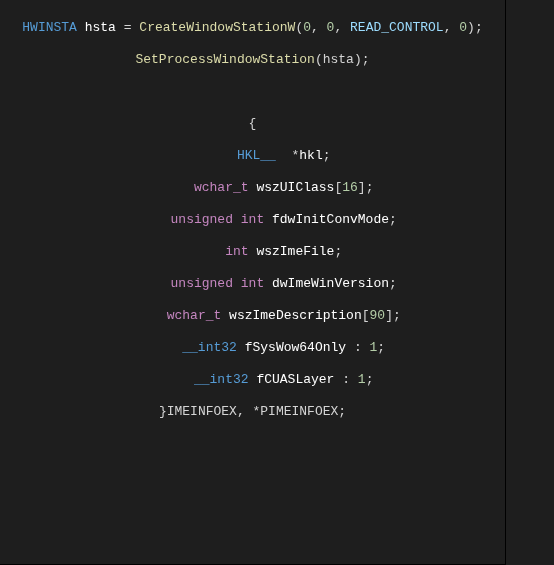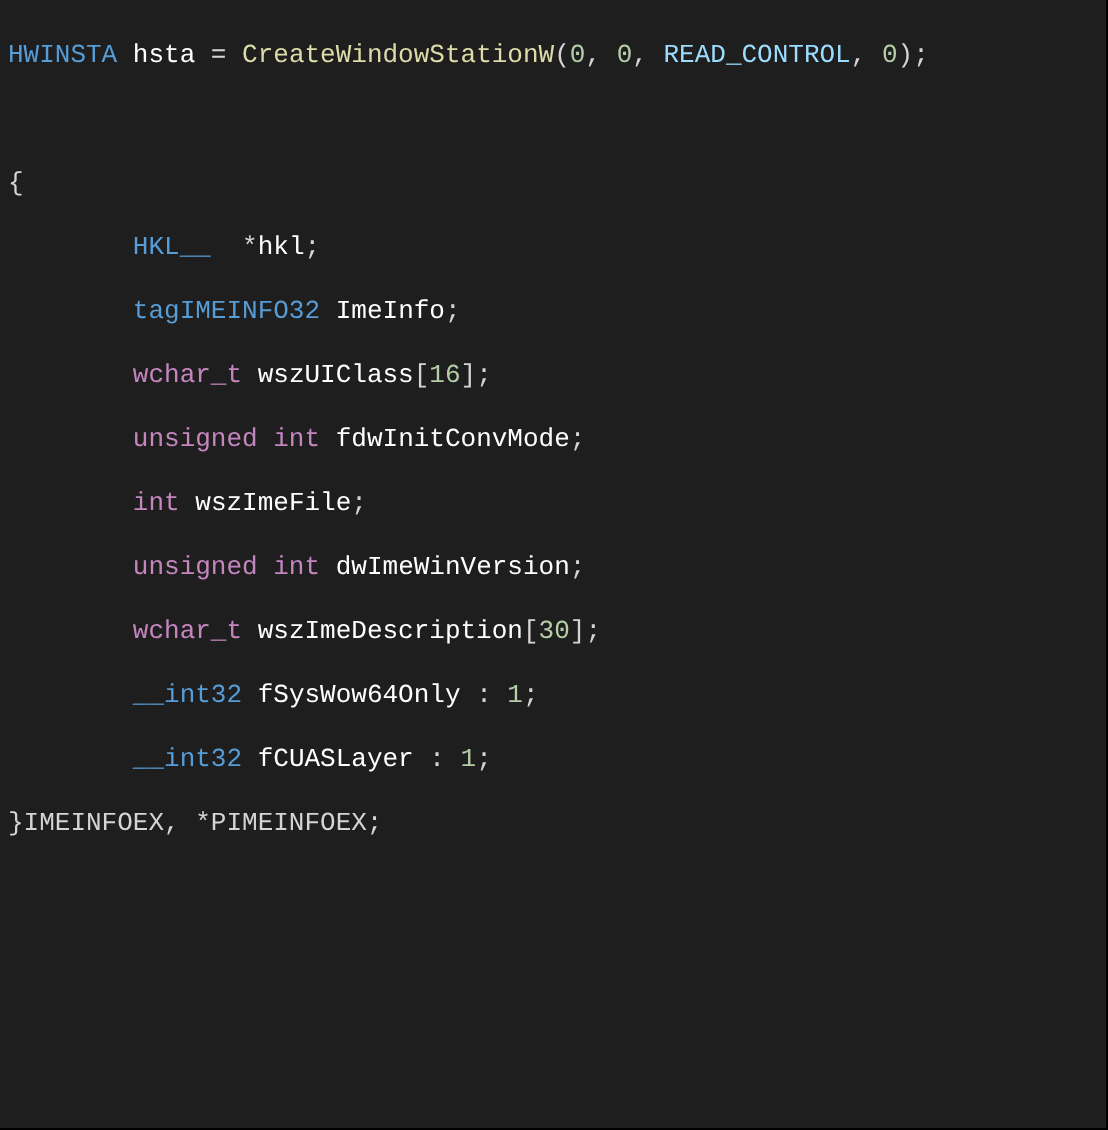--- a/index.html
+++ b/index.html
@@ -5,54 +5,55 @@
   html, body {
     margin: 0;
     padding: 0;
     background: #1e1e1e;
     color: #d4d4d4;
     font-family: Consolas, "Courier New", monospace;
     font-size: 13px;
     line-height: 16px;
   }
   .editor {
-    width: 554px;
+    width: 506px;
     height: 565px;
     box-sizing: border-box;
     padding: 4px;
     white-space: pre;
     overflow: hidden;
     border-right: 1px solid #000;
     border-bottom: 1px solid #000;
+    text-align: center;
   }
   .line { white-space: pre; }
 
   .kw       { color: #569cd6; }  
   .type     { color: #c586c0; }  
   .func     { color: #dcdcaa; }  
   .num      { color: #b5cea8; }
   .id       { color: #9cdcfe; }  
   .punct    { color: #d4d4d4; }
   .field    { color: #ffffff; margin-top: 36px; }  
   .wht      { color: #ffffff; }
 </style>
 </head>
 <body>
 
 <div class="editor">
 <div class="line"><span class="kw">HWINSTA</span><span class="wht"> hsta </span><span class="punct">=</span><span> </span><span class="func">CreateWindowStationW</span><span>(</span><span class="num">0</span><span>, </span><span class="num">0</span><span>, </span><span class="id">READ_CONTROL</span><span>, </span><span class="num">0</span><span>);</span></div>
+<div class="line"><span class="func">SetProcessWindowStation</span><span>(hsta);</span></div>
 <div class="line">&nbsp;</div>
 <div class="line"><span>{</span></div>
 <div class="line"><span>        </span><span class="kw">HKL__</span><span>  *</span><span class="field">hkl</span><span>;</span></div>
-<div class="line"><span>        </span><span class="kw">tagIMEINFO32</span><span> </span><span class="field">ImeInfo</span><span>;</span></div>
 <div class="line"><span>        </span><span class="type">wchar_t</span><span> </span><span class="field">wszUIClass</span><span>[</span><span class="num">16</span><span>];</span></div>
 <div class="line"><span>        </span><span class="type">unsigned int</span><span> </span><span class="field">fdwInitConvMode</span><span>;</span></div>
 <div class="line"><span>        </span><span class="type">int</span><span> </span><span class="field">wszImeFile</span><span>;</span></div>
 <div class="line"><span>        </span><span class="type">unsigned int</span><span> </span><span class="field">dwImeWinVersion</span><span>;</span></div>
-<div class="line"><span>        </span><span class="type">wchar_t</span><span> </span><span class="field">wszImeDescription</span><span>[</span><span class="num">30</span><span>];</span></div>
+<div class="line"><span>        </span><span class="type">wchar_t</span><span> </span><span class="field">wszImeDescription</span><span>[</span><span class="num">90</span><span>];</span></div>
 <div class="line"><span>        </span><span class="kw">__int32</span><span> </span><span class="field">fSysWow64Only</span><span> : </span><span class="num">1</span><span>;</span></div>
 <div class="line"><span>        </span><span class="kw">__int32</span><span> </span><span class="field">fCUASLayer</span><span> : </span><span class="num">1</span><span>;</span></div>
 <div class="line"><span>}IMEINFOEX, *PIMEINFOEX;</span></div>
 
 
 
 
 
 
 

